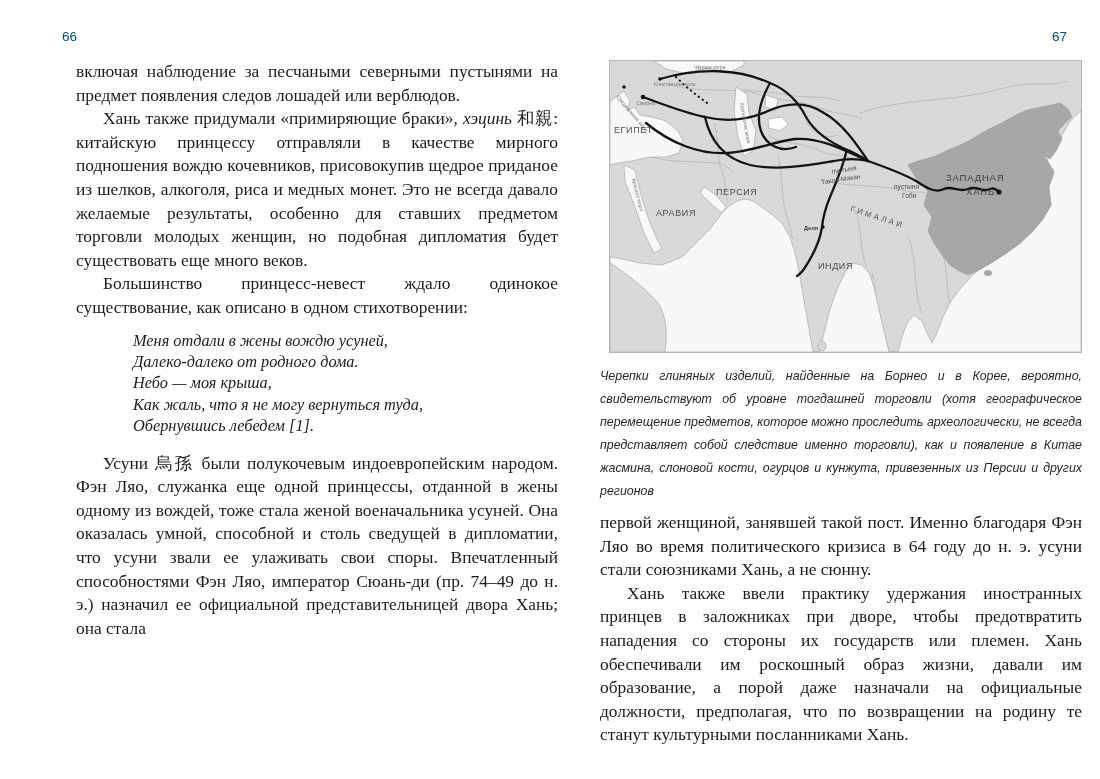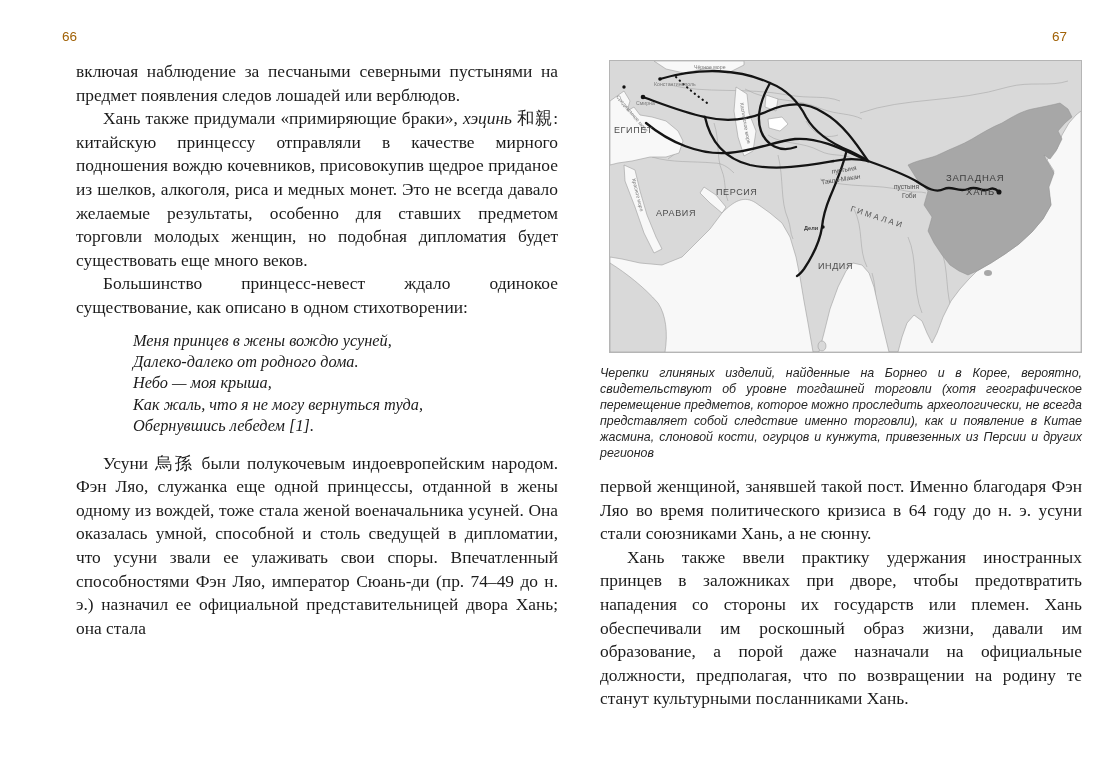--- a/index.html
+++ b/index.html
@@ -4,21 +4,21 @@
 <style>
   html,body{margin:0;padding:0;}
   body{
     width:1100px;height:779px;position:relative;overflow:hidden;
     background:#ffffff;color:#1b1b1b;
     font-family:"Liberation Serif","DejaVu Serif",serif;
   }
   .pagenum{
     position:absolute;top:29px;
     font-family:"Liberation Sans","DejaVu Sans",sans-serif;
-    font-size:13.5px;color:#a16207;
+    font-size:13.5px;color:#0c4a6e;
   }
   #pn-left{left:62px;}
   #pn-right{left:1052px;text-align:right;}
 
   .col{position:absolute;width:482px;text-align:justify;}
   #col-left{left:76px;top:60px;}
   #col-right{left:600px;top:60px;}
 
   .body-text{font-size:17.4px;line-height:23.6px;}
   .body-text p{margin:0;}
@@ -30,23 +30,23 @@
     font-style:italic;font-size:16.3px;line-height:21.4px;
     text-align:left;
   }
   .poem div{white-space:nowrap;}
 
   .map-wrap{
     width:473px;height:293px;margin-left:9px;
     border:1px solid #b5b5b5;box-sizing:border-box;background:#d9d9d9;
   }
   .map-caption{
-    margin:12px 0 14px 0;
+    margin:12px 0 8px 0;
     font-family:"Liberation Sans","DejaVu Sans",sans-serif;
-    font-style:italic;font-size:12.4px;line-height:16px;
+    font-style:italic;font-size:12.4px;line-height:23px;
     color:#262626;text-align:justify;
   }
   .rp-body{margin-top:8px;}
 
   
   text{
     font-family:"Liberation Sans","DejaVu Sans",sans-serif;
     fill:#5a5a5a;
   }
   .lbl-big{font-size:9px;fill:#4c4c4c;letter-spacing:0.6px;}
@@ -60,21 +60,21 @@
 <body>
 
 <div id="pn-left" class="pagenum">66</div>
 <div id="pn-right" class="pagenum">67</div>
 
 <div id="col-left" class="col body-text">
   <p>включая наблюдение за песчаными северными пустынями на предмет появления следов лошадей или верблюдов.</p>
   <p class="ind"><span>Хань также придумали «примиряющие браки», </span><span class="it">хэцинь</span><span> 和親: китайскую принцессу отправляли в качестве мирного подношения вождю кочевников, присовокупив щедрое приданое из шелков, алкоголя, риса и медных монет. Это не всегда давало желаемые результаты, особенно для ставших предметом торговли молодых женщин, но подобная дипломатия будет существовать еще много веков.</span></p>
   <p class="ind">Большинство принцесс-невест ждало одинокое существование, как описано в одном стихотворении:</p>
   <div class="poem">
-    <div>Меня принцев в жены вождю усуней,</div>
+    <div>Меня отдали в жены вождю усуней,</div>
     <div>Далеко-далеко от родного дома.</div>
     <div>Небо — моя крыша,</div>
     <div>Как жаль, что я не могу вернуться туда,</div>
     <div>Обернувшись лебедем [1].</div>
   </div>
   <p class="ind">Усуни 烏孫  были полукочевым индоевропейским народом. Фэн Ляо, служанка еще одной принцессы, отданной в жены одному из вождей, тоже стала женой военачальника усуней. Она оказалась умной, способной и столь сведущей в дипломатии, что усуни звали ее улаживать свои споры. Впечатленный способностями Фэн Ляо, император Сюань-ди (пр. 74–49 до н. э.) назначил ее официальной представительницей двора Хань; она стала</p>
 </div>
 
 <div id="col-right" class="col">
   <div class="map-wrap">

